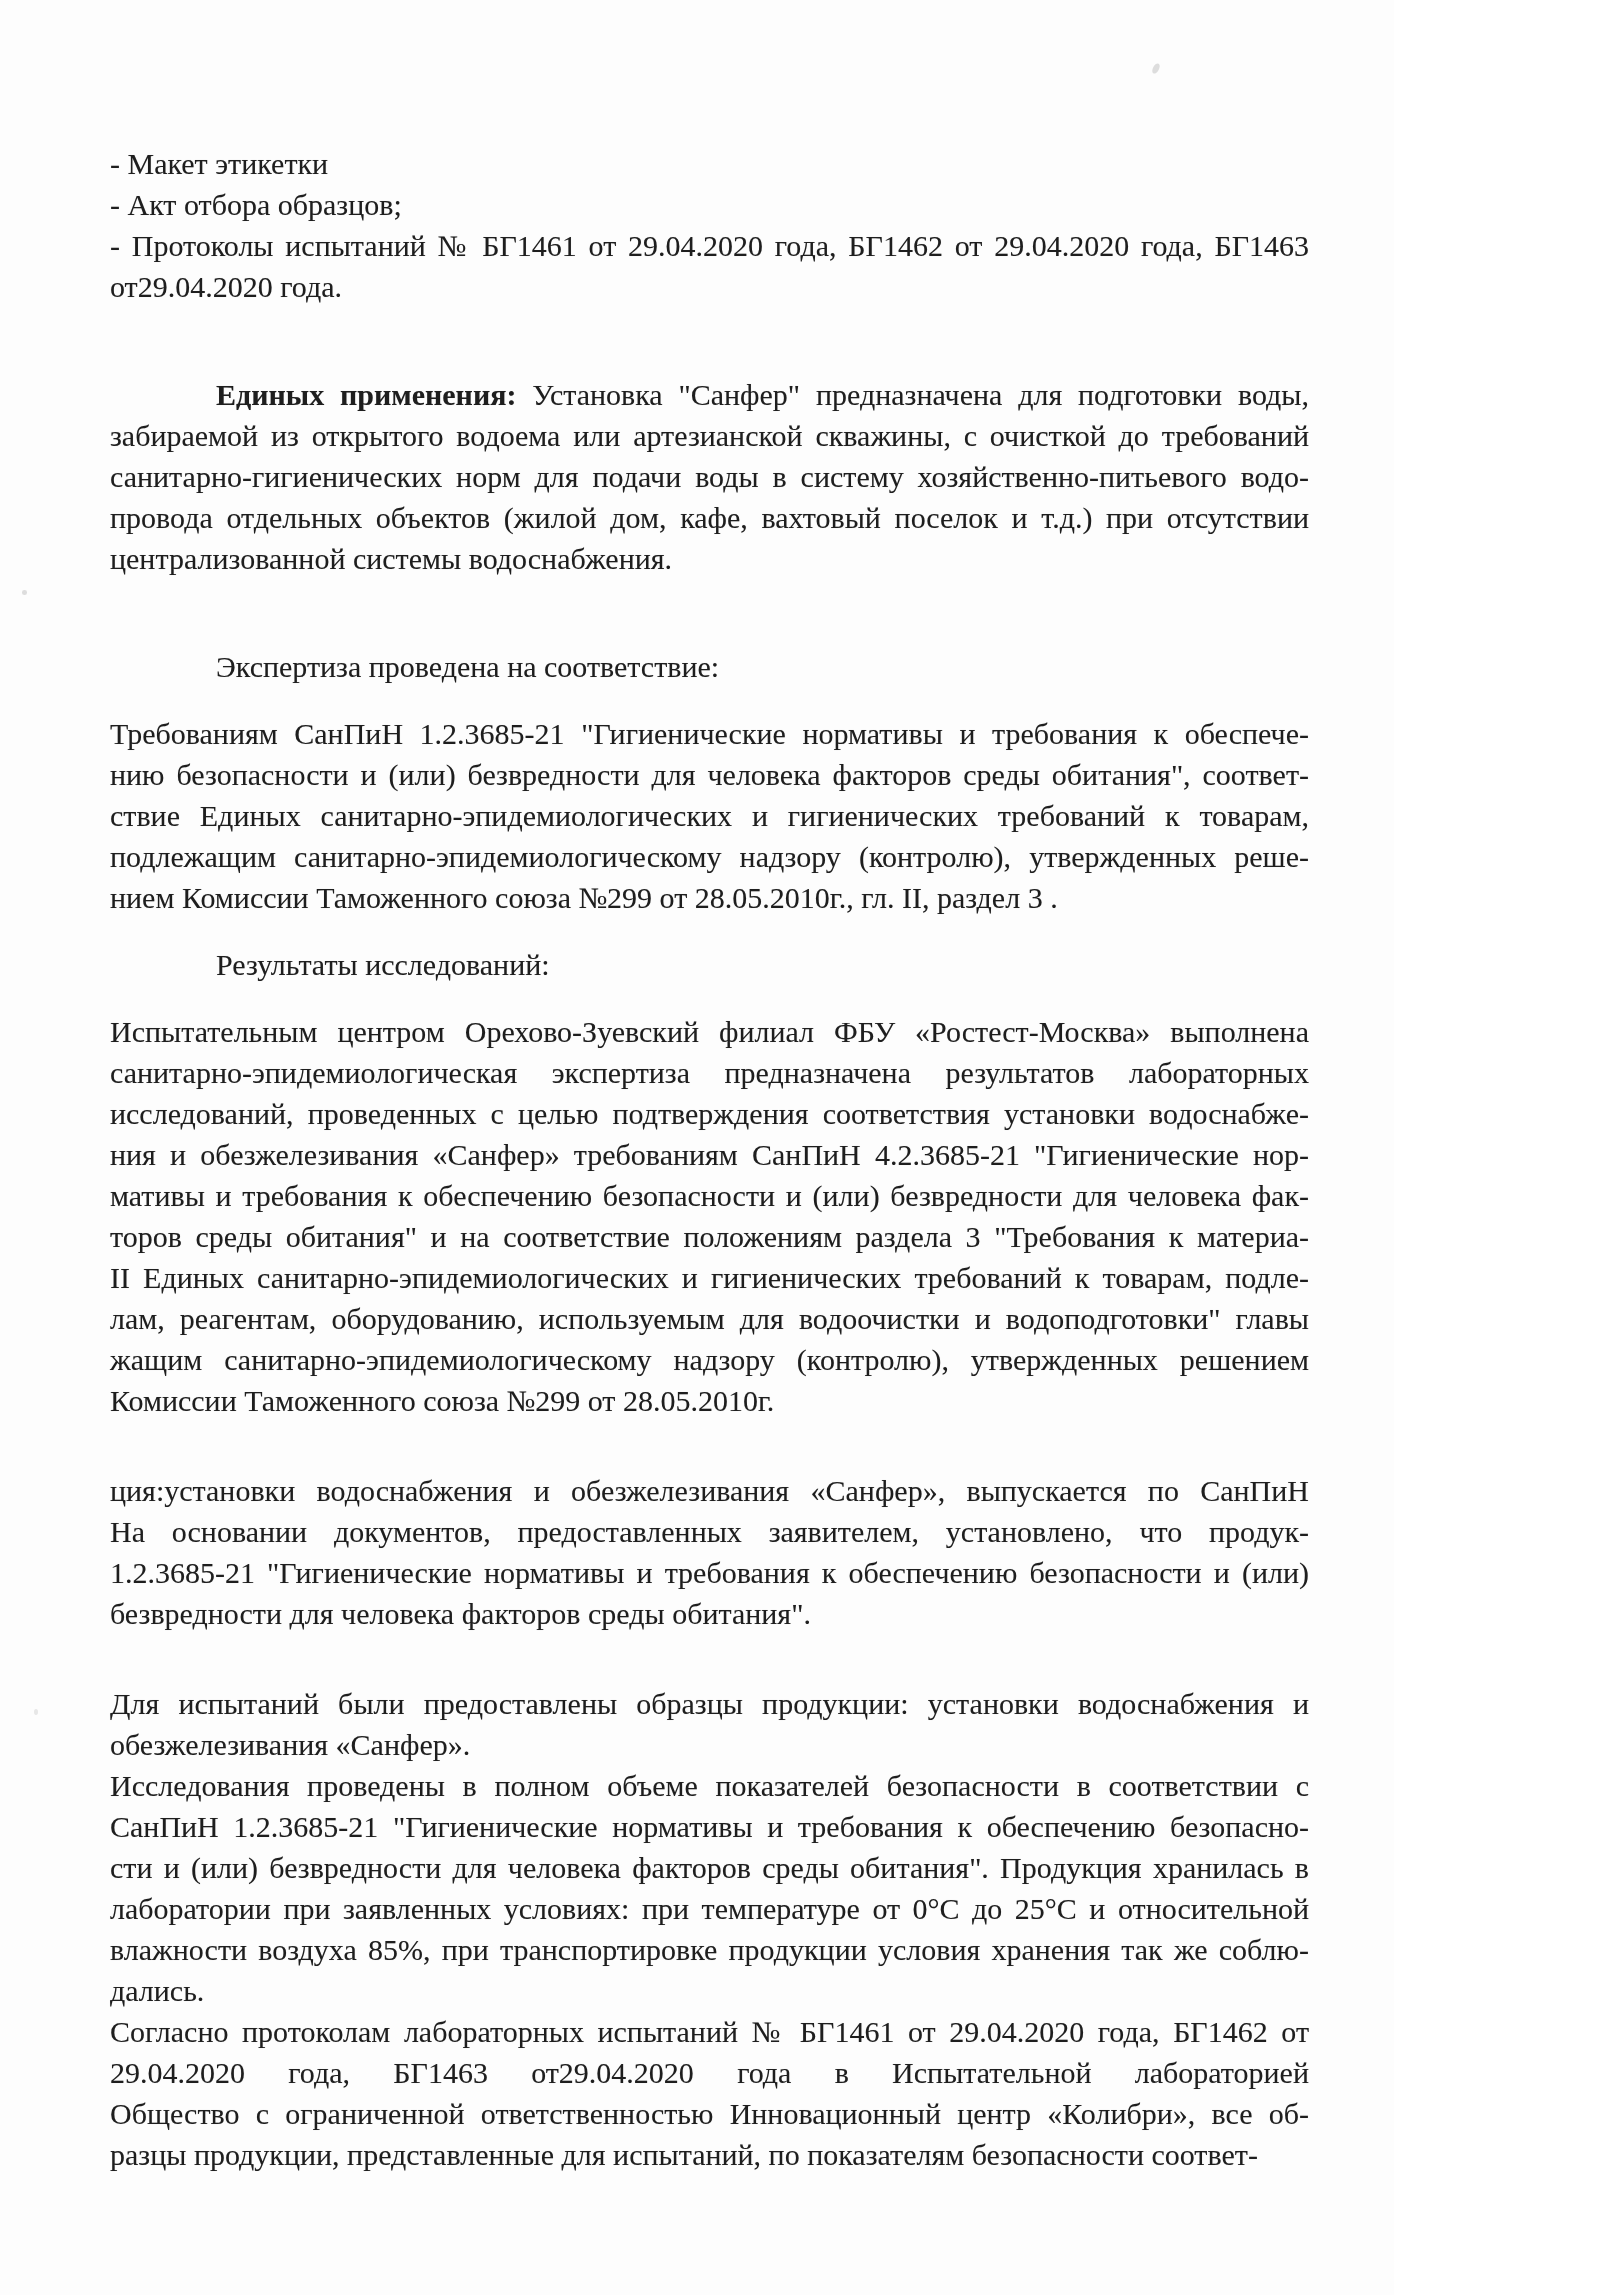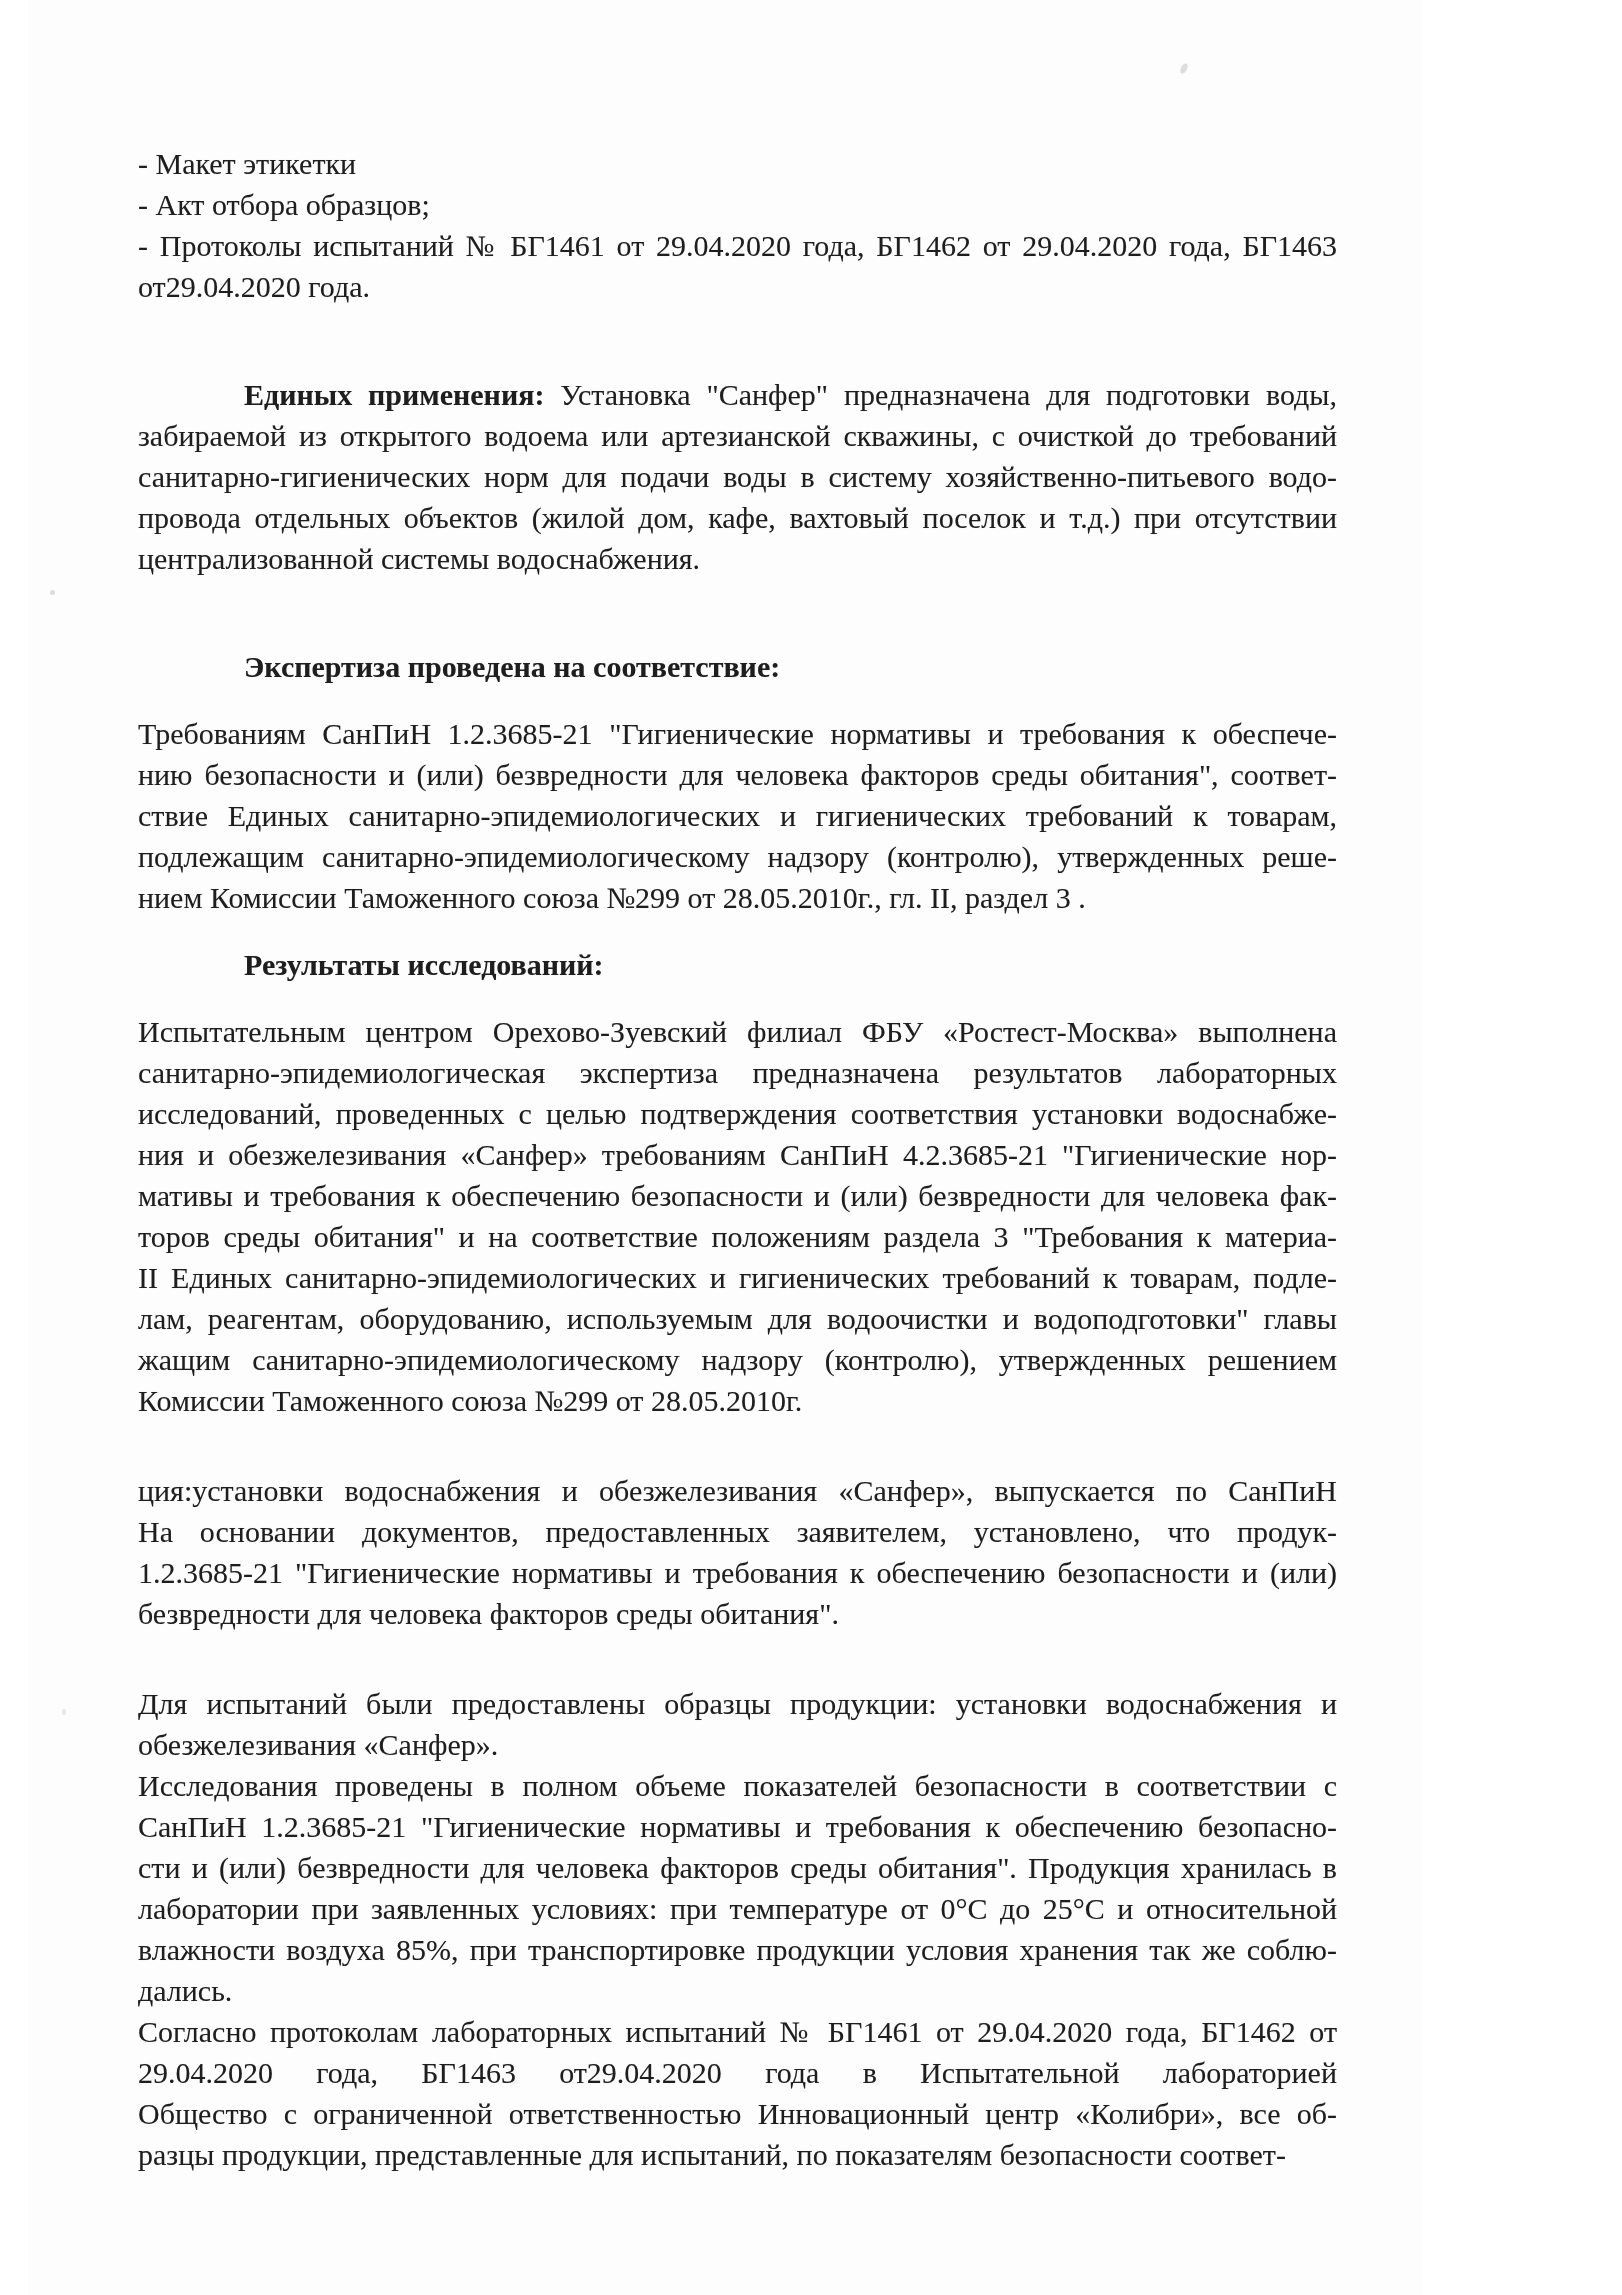--- a/index.html
+++ b/index.html
@@ -11,32 +11,31 @@
     height: 2295px;
     box-sizing: border-box;
     background: var(--page-bg, #fdfdfd);
     color: var(--text, #1e1e1e);
     font-family: "Liberation Serif", "DejaVu Serif", serif;
     font-size: 30px;
     line-height: 41px;
     padding: 143px 85px 0 110px;
     overflow: hidden;
     text-shadow: 0 0 0.7px rgba(20,20,20,0.28);
-    margin-left: 28px;
   }
 
   .block { margin: 0; }
   .gap-sm { margin-top: 26px; }
   .gap-md { margin-top: 49px; }
   .gap-lg { margin-top: 67px; }
 
   .tline { min-height: 41px; white-space: normal; }
   .tline.just { text-align: justify; text-align-last: justify; }
   .tline.ind { padding-left: 106px; }
-  .tline.heading { font-weight: bold; }
+  .tline.heading { font-weight: normal; }
   b { font-weight: bold; }
 
   
   .speck {
     position: absolute;
     background: #b5b5b5;
     opacity: 0.45;
     border-radius: 50%;
   }
   .speck-1 { left: 1153px; top: 63px;  width: 5.9px;  height: 11px; transform: rotate(28deg); }

